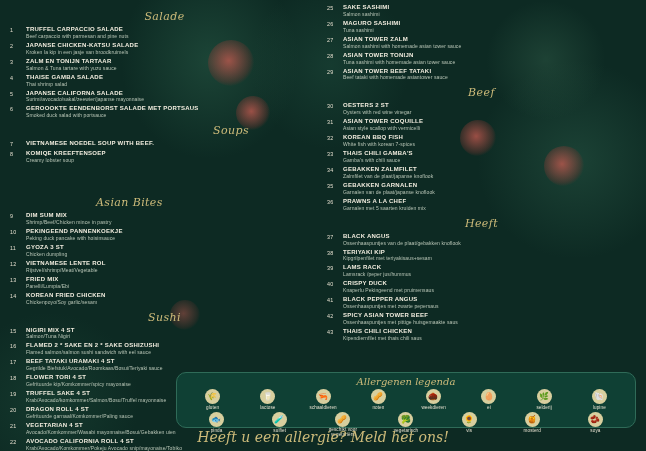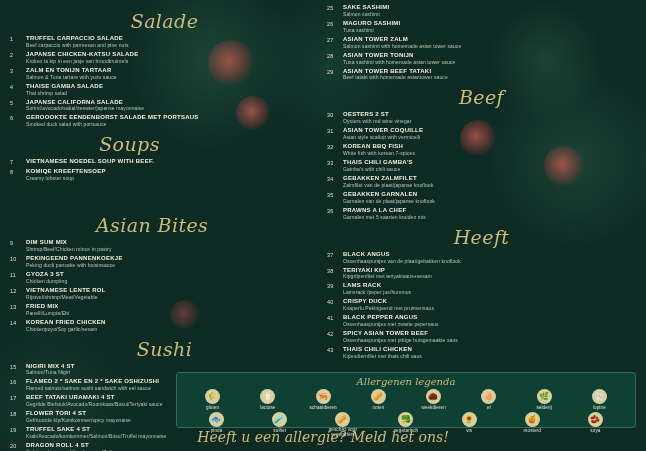--- a/index.html
+++ b/index.html
@@ -35,27 +35,27 @@
 
   .page { position:relative; z-index:2; width:646px; height:451px; padding:4px 10px 0 10px; }
 
   .cols { display:flex; gap:8px; }
   .col { width:316px; }
 
   .section-title {
     font-family: "DejaVu Serif", serif;
     font-style: italic;
     color: #cdbb7a;
-    font-size: 19px;
+    font-size: 11px;
     text-align: center;
     margin: 6px 0 3px 0;
     letter-spacing: .4px;
   }
   .section-title.left { text-align:left; padding-left:86px;margin-top:33px; }
-  .section-title.right { padding-right:70px; }
+  .section-title.right { text-align:right; padding-right:70px; }
 
   .item {
     display:flex;
     align-items:flex-start;
     margin-bottom: 3px;
   }
   .num {
     width: 16px;
     flex: 0 0 16px;
     font-size: 5.4px;
@@ -79,21 +79,21 @@
     letter-spacing: .1px;
   }
 
   
   .legend {
     position:absolute;
     left: 176px; top: 372px;
     width: 460px; height: 56px;
     background: #0f4034;
     border: 1px solid #2f6b58;
-    border-radius: 3px;
+    border-radius: 10px;
     padding: 3px 8px 2px 8px;
     z-index:3;
   }
   .legend-title {
     font-family:"DejaVu Serif", serif;
     font-style:italic;
     color:#cdbb7a;
     font-size: 10px;
     text-align:center;
     margin-bottom:2px;

